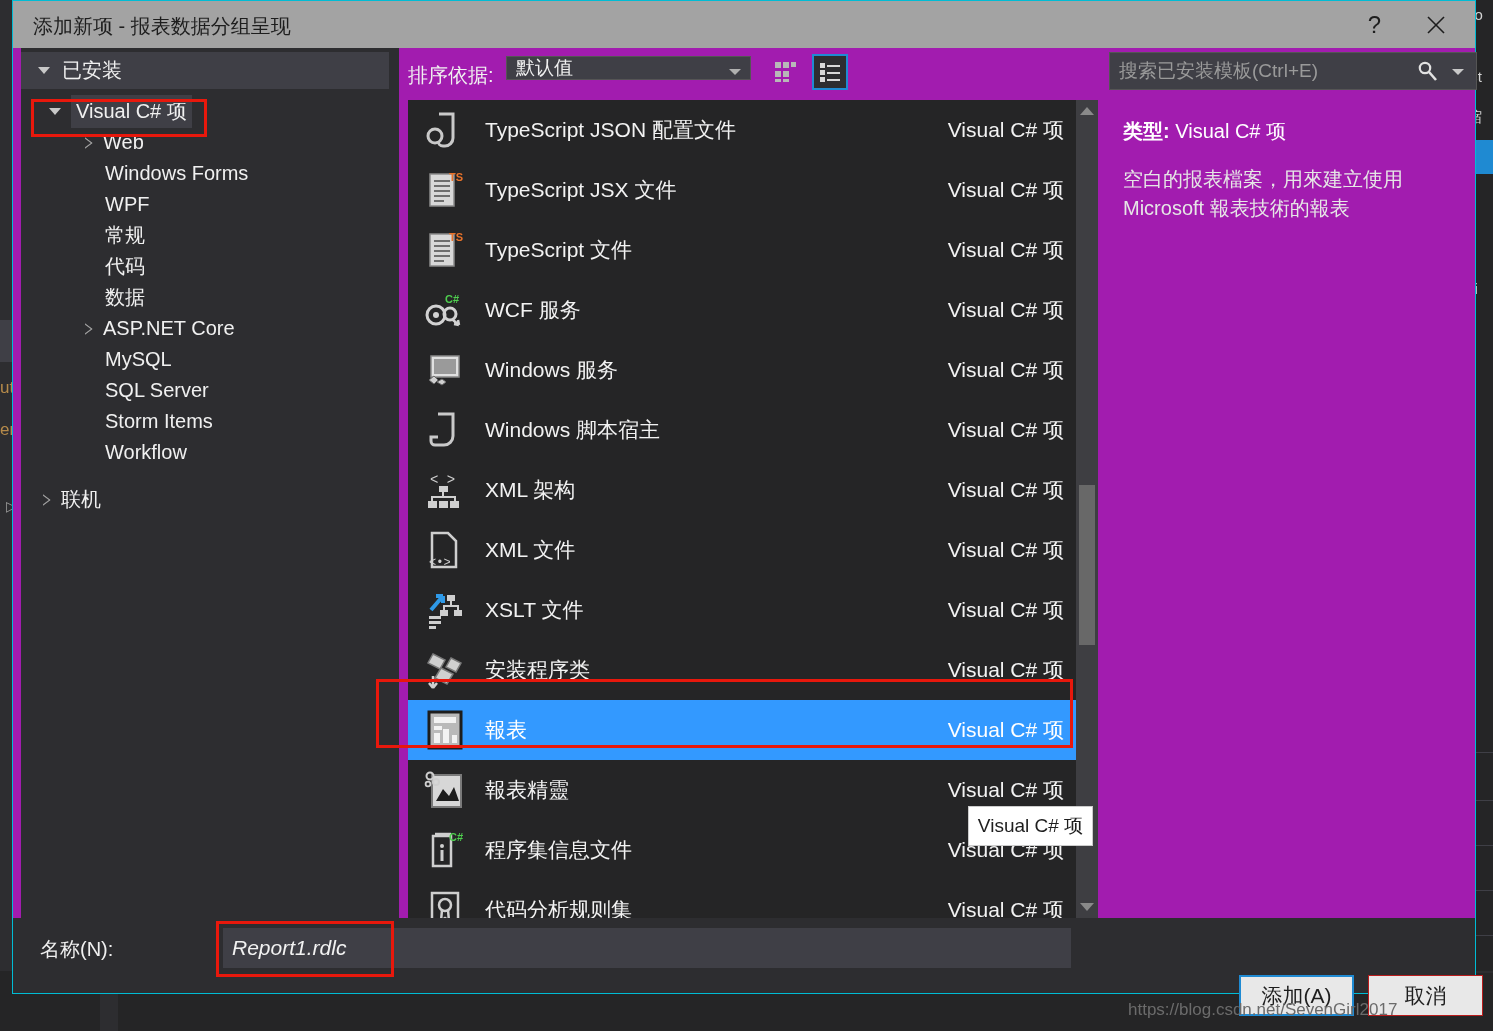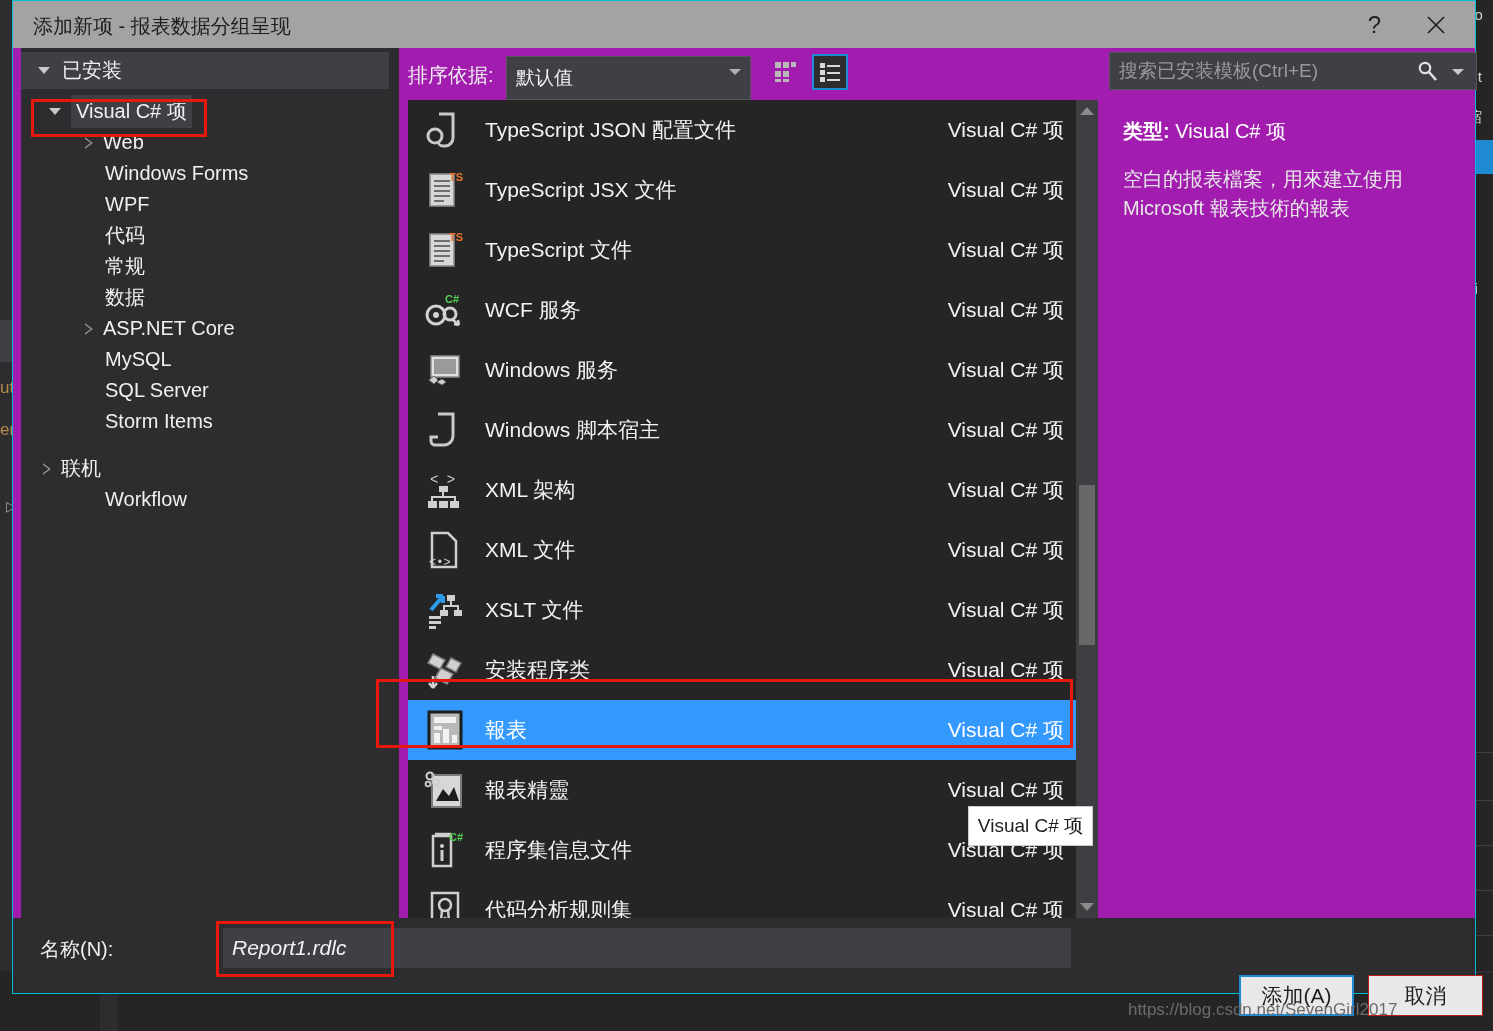--- a/index.html
+++ b/index.html
@@ -75,21 +75,21 @@
   .tree-child-arrow{padding-left:62px;}
   .sel-box{background:#3f3f46;padding:1px 5px;}
 
   
   .redbox{position:absolute;border:3px solid #e8180c;box-sizing:border-box;pointer-events:none;}
 
   
   #toolbar{position:absolute;left:395px;top:4px;width:680px;height:44px;}
   #sortby-label{position:absolute;left:0;top:10px;font-size:20px;color:#f0f0f0;white-space:nowrap;}
   #sort-select{
-    position:absolute;left:98px;top:4px;width:245px;height:44px;background:#3f3f46;
+    position:absolute;left:98px;top:4px;width:245px;height:24px;background:#3f3f46;
     border:1px solid #555;box-sizing:border-box;display:flex;align-items:center;text-align:center;
   }
   #sort-value{font-size:19px;color:#f0f0f0;margin-left:9px;}
   #sort-caret{position:absolute;right:9px;top:12px;width:0;height:0;
     border-left:6px solid transparent;border-right:6px solid transparent;border-top:6px solid #b0b0b0;}
   .viewbtn{position:absolute;top:2px;width:36px;height:36px;box-sizing:border-box;
     display:flex;align-items:center;justify-content:center;}
   #grid-view-btn{left:360px;}
   #list-view-btn{left:404px;border:2px solid #1f8ad2;background:#2d2d30;}
 
@@ -214,48 +214,48 @@
           <span class="arrow-r arrow-hollow"></span>
           <span class="lbl">Web</span>
         </div>
         <div class="tree-row tree-child" style="padding-left:84px">
           <span class="lbl">Windows Forms</span>
         </div>
         <div class="tree-row tree-child" style="padding-left:84px">
           <span class="lbl">WPF</span>
         </div>
         <div class="tree-row tree-child" style="padding-left:84px">
+          <span class="lbl">常规</span>
+        </div>
+        <div class="tree-row tree-child" style="padding-left:84px">
           <span class="lbl">代码</span>
-        </div>
-        <div class="tree-row tree-child" style="padding-left:84px">
-          <span class="lbl">常规</span>
         </div>
         <div class="tree-row tree-child" style="padding-left:84px">
           <span class="lbl">数据</span>
         </div>
         <div class="tree-row tree-child-arrow">
           <span class="arrow-r arrow-hollow"></span>
           <span class="lbl">ASP.NET Core</span>
         </div>
         <div class="tree-row tree-child" style="padding-left:84px">
           <span class="lbl">MySQL</span>
         </div>
         <div class="tree-row tree-child" style="padding-left:84px">
           <span class="lbl">SQL Server</span>
         </div>
         <div class="tree-row tree-child" style="padding-left:84px">
           <span class="lbl">Storm Items</span>
         </div>
+        <div class="tree-row tree-child" style="padding-left:84px">
+          <span class="lbl">Workflow</span>
+        </div>
+
         <div class="tree-row" style="padding-left:20px;margin-top:16px;">
           <span class="arrow-r arrow-hollow"></span>
           <span class="lbl">联机</span>
-        </div>
-
-        <div class="tree-row tree-child" style="padding-left:84px">
-          <span class="lbl">Workflow</span>
         </div>
       </div>
 
       <div class="redbox" style="left:10px;top:51px;width:176px;height:38px;"></div>
     </div>
 
     <div id="toolbar">
       <div id="sortby-label">排序依据:</div>
       <div id="sort-select">
         <span id="sort-value">默认值</span>

